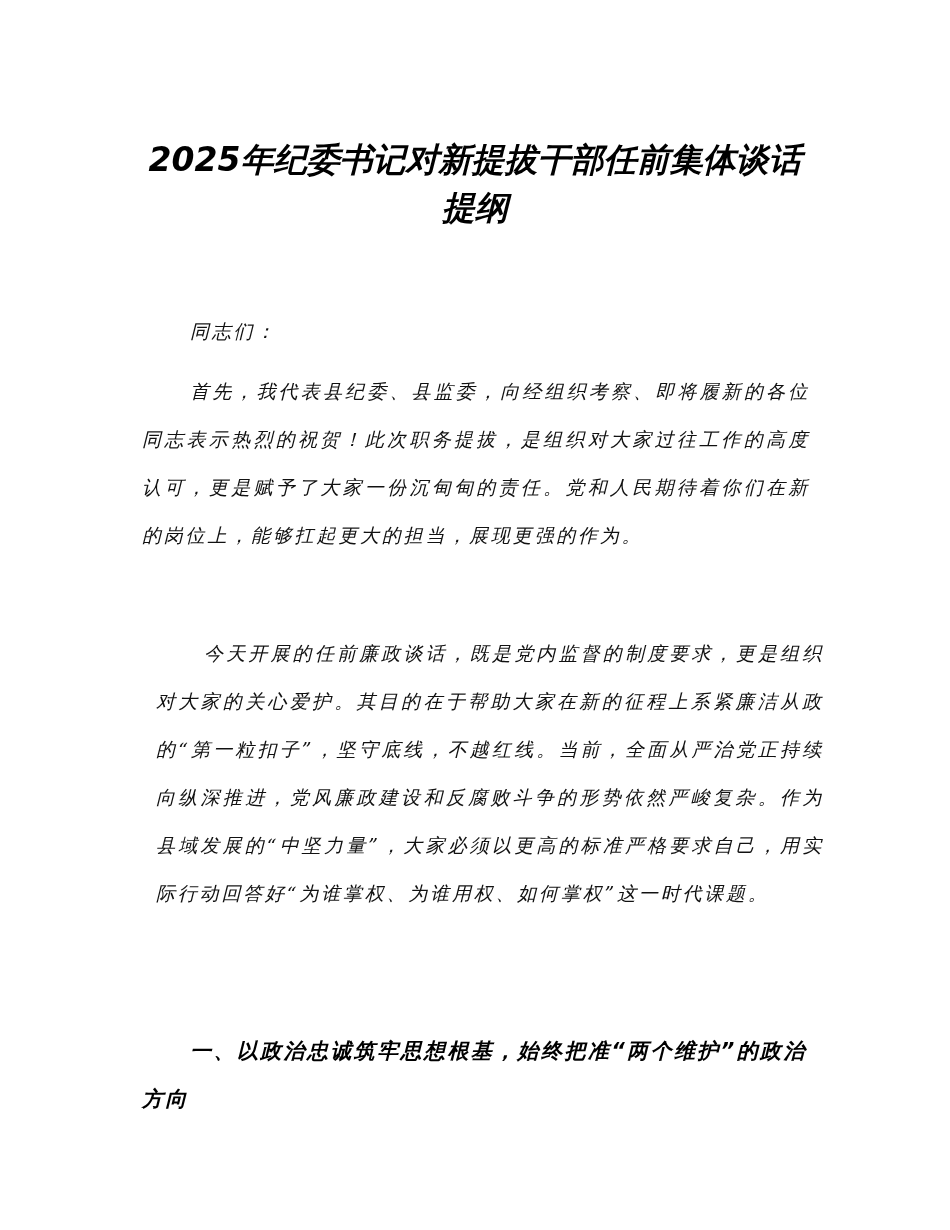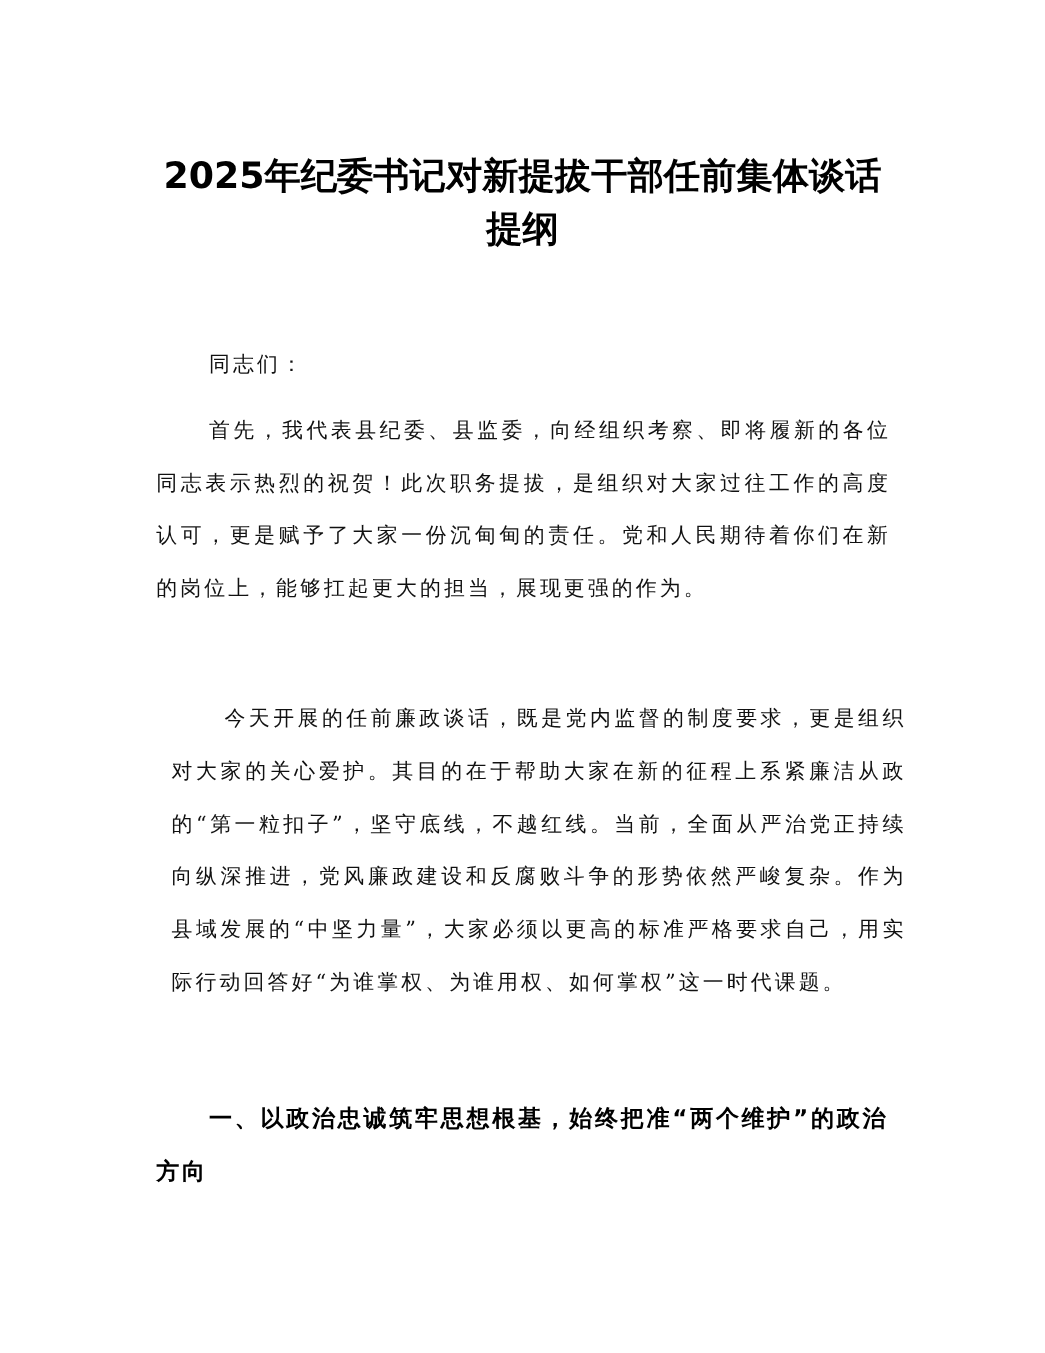--- a/index.html
+++ b/index.html
@@ -14,20 +14,21 @@
     overflow: hidden;
     color: #000000;
   }
   .page {
     position: absolute;
     left: 0;
     top: 0;
     width: 950px;
     height: 1230px;
     background: #ffffff;
+    font-style: italic;
   }
   .title {
     position: absolute;
     left: 120px;
     width: 710px;
     top: 114px;
     text-align: center;
     font-family: "DejaVu Sans", "Liberation Sans", sans-serif;
     font-weight: bold;
     font-size: 33px;
@@ -53,21 +54,21 @@
   }
   .salutation {
     top: 307px;
   }
   .p1 { top: 367px; }
   .p2 { top: 629px; margin-left: 14px; }
   .heading-1 {
     position: absolute;
     left: 142px;
     width: 668px;
-    top: 993px;
+    top: 1027px;
     font-family: "DejaVu Sans", "Liberation Sans", sans-serif;
     font-weight: bold;
     font-size: 21px;
     line-height: 48px;
     letter-spacing: 2.4px;
     text-indent: 48px;
     color: #000;
     margin: 0;
   }
 </style>

